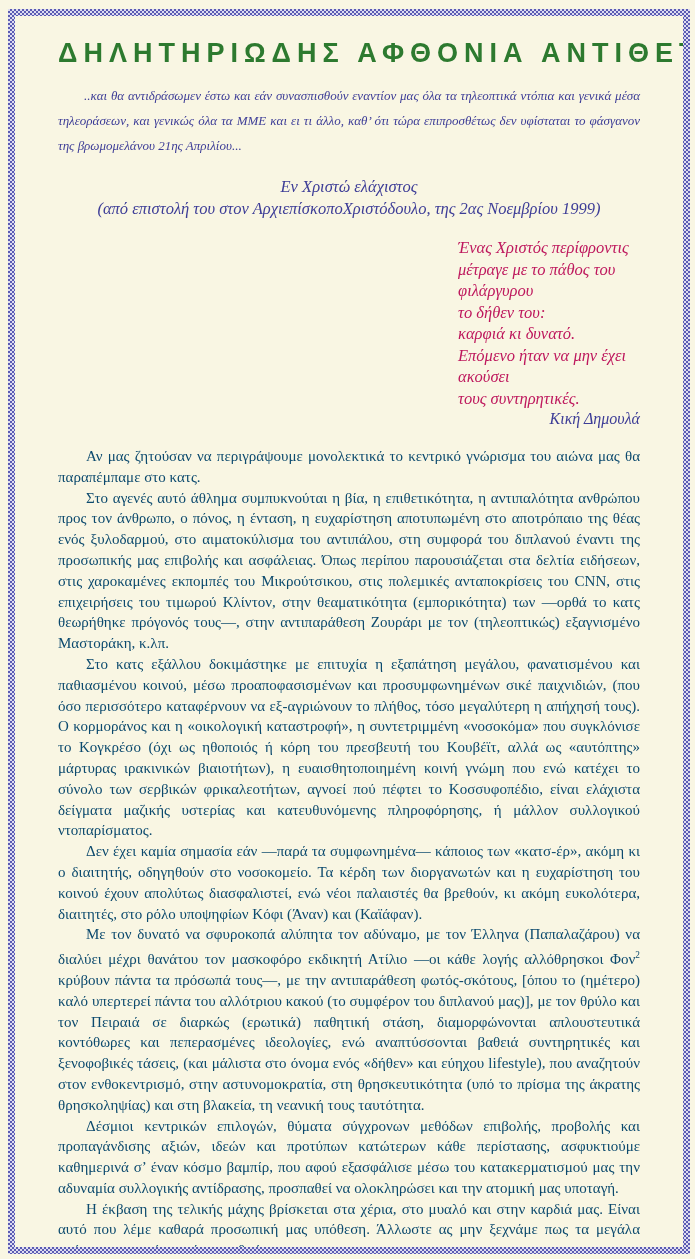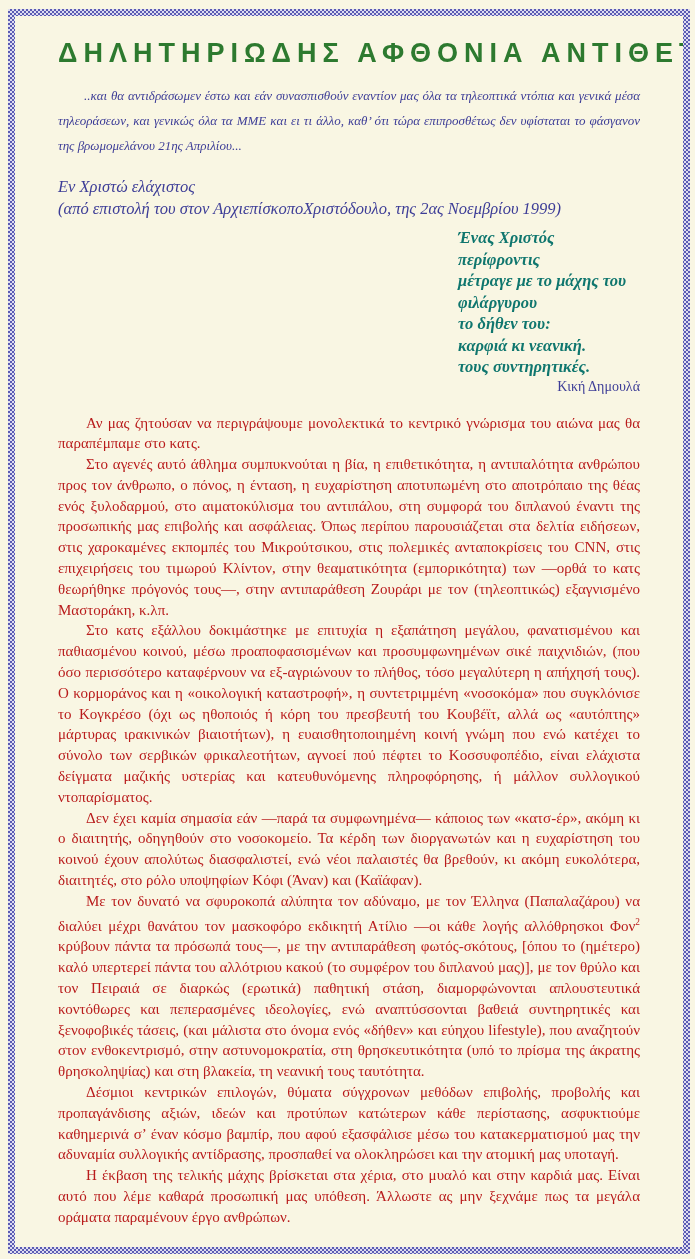--- a/index.html
+++ b/index.html
@@ -38,47 +38,47 @@
     margin:0;
     font-style:italic;
     font-size:13px;
     line-height:25px;
     color:#3d3d97;
     text-align:justify;
     text-indent:26px;
   }
   .attribution{
     margin-top:18px;
-    text-align:left;
+    text-align:center;
     font-style:italic;
     font-size:16.5px;
     line-height:21.5px;
     color:#3d3d97;
   }
   .poem{
-    margin-top:8px;
+    margin-top:18px;
     margin-left:400px;
     font-style:italic;
     font-size:16.5px;
     line-height:21.5px;
-    color:#0f766e;
-    font-weight:bold;
+    color:#be185d;
   }
   .poem-author{
     text-align:right;
     margin-top:1px;
-    font-size:14px;
+    font-style:italic;
+    font-size:16px;
     color:#3d3d97;
   }
   .bodytext{margin-top:18px;}
   .bodytext p{
     margin:0;
     font-size:15px;
     line-height:20.8px;
-    color:#b91c1c;
+    color:#0c4a6e;
     text-align:justify;
     text-indent:28px;
   }
   .bodytext sup{font-size:62%;}
 </style>
 </head>
 <body>
 
 <div class="frame">
   <div class="inner">
@@ -88,23 +88,24 @@
     <p class="epigraph-text">..και θα αντιδράσωμεν έστω και εάν συνασπισθούν εναντίον μας όλα τα τηλεοπτικά ντόπια και γενικά μέσα τηλεοράσεων, και γενικώς όλα τα ΜΜΕ και ει τι άλλο, καθ’ ότι τώρα επιπροσθέτως δεν υφίσταται το φάσγανον της βρωμομελάνου 21ης Απριλίου...</p>
 
     <div class="attribution" id="attribution">
         <div>Εν Χριστώ ελάχιστος</div>
         <div>(από επιστολή του στον ΑρχιεπίσκοποΧριστόδουλο, της 2ας Νοεμβρίου 1999)</div>
       </div>
 
     <div class="poem">
       <div id="poem-lines">
           <div>Ένας Χριστός περίφροντις</div>
-          <div>μέτραγε με το μάχης του φιλάργυρου</div>
+          <div>μέτραγε με το πάθος του φιλάργυρου</div>
           <div>το δήθεν του:</div>
-          <div>καρφιά κι νεανική.</div>
+          <div>καρφιά κι δυνατό.</div>
+          <div>Επόμενο ήταν να μην έχει ακούσει</div>
           <div>τους συντηρητικές.</div>
         </div>
     </div>
     <div class="poem-author">Κική Δημουλά</div>
 
     <div class="bodytext" id="body-paragraphs">
         <p><span>Αν μας ζητούσαν να περιγράψουμε μονολεκτικά το κεντρικό γνώρισμα του αιώνα μας θα παραπέμπαμε στο κατς.</span></p>
         <p><span>Στο αγενές αυτό άθλημα συμπυκνούται η βία, η επιθετικότητα, η αντιπαλότητα ανθρώπου προς τον άνθρωπο, ο πόνος, η ένταση, η ευχαρίστηση αποτυπωμένη στο αποτρόπαιο της θέας ενός ξυλοδαρμού, στο αιματοκύλισμα του αντιπάλου, στη συμφορά του διπλανού έναντι της προσωπικής μας επιβολής και ασφάλειας. Όπως περίπου παρουσιάζεται στα δελτία ειδήσεων, στις χαροκαμένες εκπομπές του Μικρούτσικου, στις πολεμικές ανταποκρίσεις του CNN, στις επιχειρήσεις του τιμωρού Κλίντον, στην θεαματικότητα (εμπορικότητα) των —ορθά το κατς θεωρήθηκε πρόγονός τους—, στην αντιπαράθεση Ζουράρι με τον (τηλεοπτικώς) εξαγνισμένο Μαστοράκη, κ.λπ.</span></p>
         <p><span>Στο κατς εξάλλου δοκιμάστηκε με επιτυχία η εξαπάτηση μεγάλου, φανατισμένου και παθιασμένου κοινού, μέσω προαποφασισμένων και προσυμφωνημένων σικέ παιχνιδιών, (που όσο περισσότερο καταφέρνουν να εξ-αγριώνουν το πλήθος, τόσο μεγαλύτερη η απήχησή τους). Ο κορμοράνος και η «οικολογική καταστροφή», η συντετριμμένη «νοσοκόμα» που συγκλόνισε το Κογκρέσο (όχι ως ηθοποιός ή κόρη του πρεσβευτή του Κουβέϊτ, αλλά ως «αυτόπτης» μάρτυρας ιρακινικών βιαιοτήτων), η ευαισθητοποιημένη κοινή γνώμη που ενώ κατέχει το σύνολο των σερβικών φρικαλεοτήτων, αγνοεί πού πέφτει το Κοσσυφοπέδιο, είναι ελάχιστα δείγματα μαζικής υστερίας και κατευθυνόμενης πληροφόρησης, ή μάλλον συλλογικού ντοπαρίσματος.</span></p>
         <p><span>Δεν έχει καμία σημασία εάν —παρά τα συμφωνημένα— κάποιος των «κατσ-έρ», ακόμη κι ο διαιτητής, οδηγηθούν στο νοσοκομείο. Τα κέρδη των διοργανωτών και η ευχαρίστηση του κοινού έχουν απολύτως διασφαλιστεί, ενώ νέοι παλαιστές θα βρεθούν, κι ακόμη ευκολότερα, διαιτητές, στο ρόλο υποψηφίων Κόφι (Άναν) και (Καϊάφαν).</span></p>

